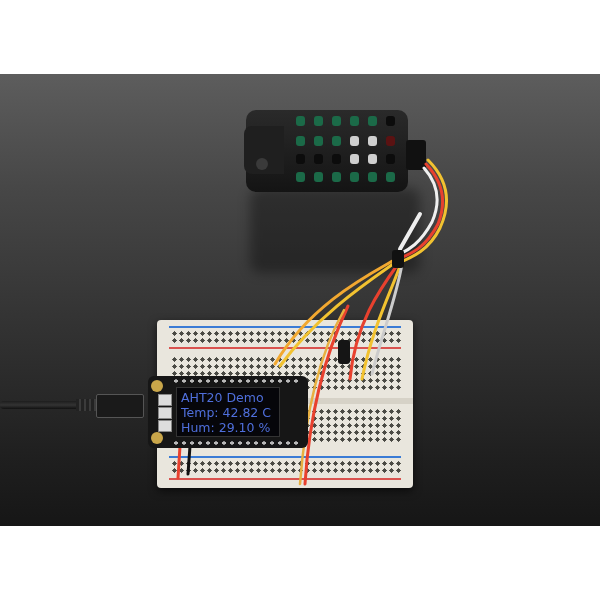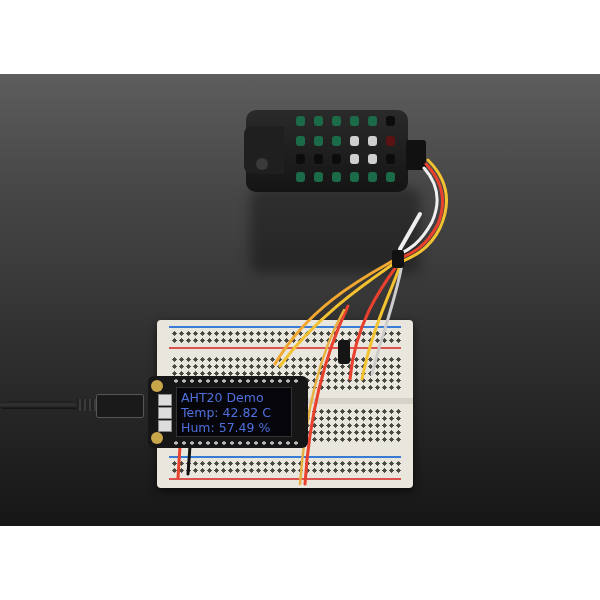--- a/index.html
+++ b/index.html
@@ -17,21 +17,21 @@
     .vent.r { background: #5a1212; }
     .wires { position: absolute; left: 0; top: 0; }
     .breadboard { position: absolute; left: 157px; top: 246px; width: 256px; height: 168px; background: #e9e6dd; border-radius: 4px; box-shadow: 0 3px 8px rgba(0,0,0,0.6); }
     .rail-line { position: absolute; height: 2px; }
     .bb-holes { position: absolute; background-image: radial-gradient(#4a4a44 40%, transparent 45%); background-size: 7px 7px; }
     .bb-groove { position: absolute; left: 0; width: 256px; height: 6px; background: #d6d2c7; }
     .feather { position: absolute; left: 148px; top: 302px; width: 160px; height: 72px; background: #161616; border-radius: 6px; }
     .pad { position: absolute; width: 12px; height: 12px; border-radius: 50%; background: #c9a64a; }
     .btn { position: absolute; width: 12px; height: 10px; background: #ddd; border: 1px solid #888; }
     .headerrow { position: absolute; left: 24px; width: 128px; height: 6px; background-image: radial-gradient(#b8b8b8 35%, #161616 40%); background-size: 8px 6px; }
-    .oled { position: absolute; left: 28px; top: 11px; width: 116px; height: 50px; background: #06060a; border: 1px solid #333; padding: 2px 4px; box-sizing: border-box; }
+    .oled { position: absolute; left: 28px; top: 11px; width: 104px; height: 50px; background: #06060a; border: 1px solid #333; padding: 2px 4px; box-sizing: border-box; }
     .oled-line { color: #4f6fdc; font-family: "DejaVu Sans", sans-serif; font-size: 12.5px; line-height: 15px; white-space: nowrap; }
     .usb-cable { position: absolute; left: 0; top: 327px; width: 92px; height: 8px; background: linear-gradient(180deg,#1d1d1d,#333,#111); border-radius: 4px; }
     .usb-plug { position: absolute; left: 96px; top: 320px; width: 46px; height: 22px; background: #1a1a1a; border: 1px solid #555; border-radius: 2px; }
     .usb-strain { position: absolute; left: 76px; top: 325px; width: 22px; height: 12px; background: repeating-linear-gradient(90deg,#222 0 3px,#3b3b3b 3px 5px); }
   </style>
 </head>
 <body>
 
 <div class="photo">
 
@@ -111,17 +111,17 @@
     <div class="headerrow" style="top:2px;"></div>
     <div class="headerrow" style="top:64px;"></div>
     <div class="pad" style="left:3px;top:4px;"></div>
     <div class="pad" style="left:3px;top:56px;"></div>
     <div class="btn" style="left:10px;top:18px;"></div>
     <div class="btn" style="left:10px;top:31px;"></div>
     <div class="btn" style="left:10px;top:44px;"></div>
     <div class="oled">
       <div class="oled-line">AHT20 Demo</div>
       <div class="oled-line">Temp: 42.82 C</div>
-      <div class="oled-line">Hum: 57.49 %</div>
+      <div class="oled-line">Hum: 29.10 %</div>
     </div>
   </div>
 
 </div>
 
 </body></html>

